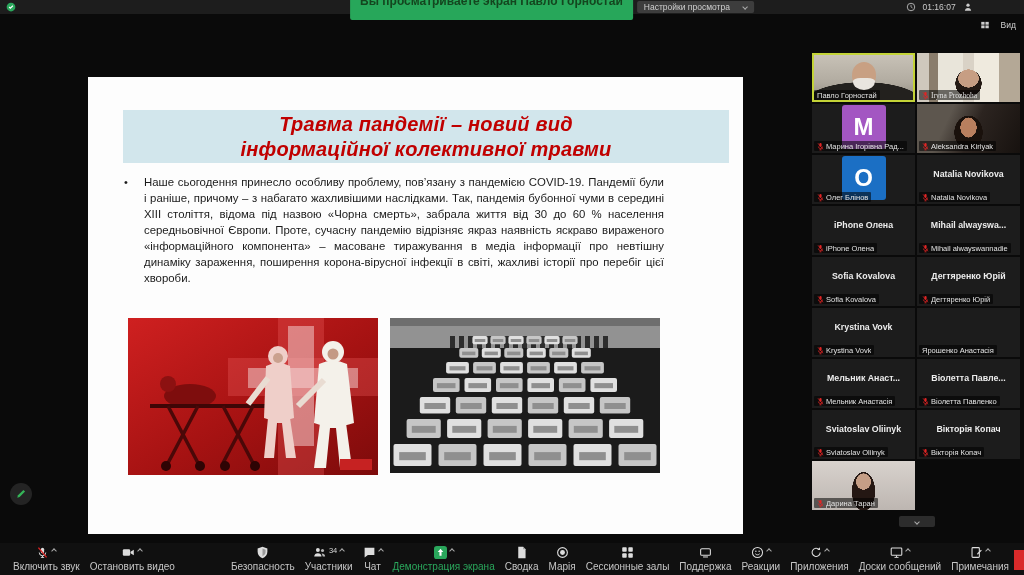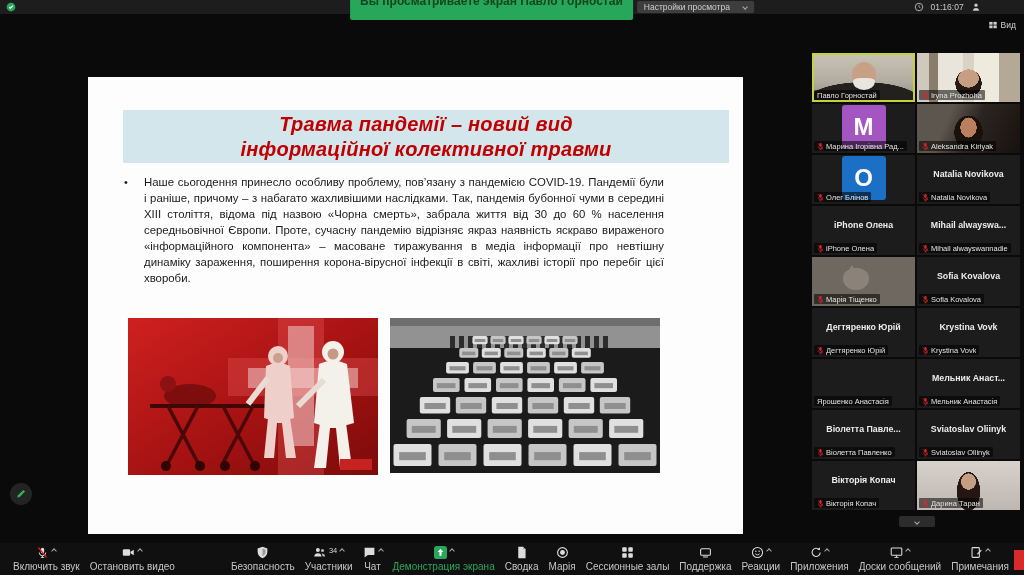--- a/index.html
+++ b/index.html
@@ -13,21 +13,21 @@
   .shield-btn svg{display:block;width:10px;height:10px;}
   .banner-group{position:absolute;left:calc(50% + 40px);top:1px;transform:translateX(-50%);
                 display:flex;align-items:center;gap:4px;height:12px;}
   .banner{background:#27a75a;color:#14461f;font-size:12px;font-weight:bold;
           padding:0 10px;height:25px;line-height:12px;border-radius:2px;white-space:nowrap;}
   .view-settings{background:#3d3d3d;color:#cfcfcf;font-size:8.5px;padding:0 7px;height:12px;
                  line-height:12px;border-radius:2px;display:flex;align-items:center;gap:13px;white-space:nowrap;}
   .right-cluster{position:absolute;right:8px;top:0;height:14px;display:flex;align-items:center;gap:7px;
                  color:#c9c9c9;font-size:8.5px;}
   .right-cluster svg{display:block;}
-  .view-btn{display:flex;align-items:center;gap:3px;color:#cfcfcf;margin-top:36px;}
+  .view-btn{display:flex;align-items:center;gap:11px;color:#cfcfcf;margin-top:36px;}
 
   
   .chev{display:inline-block;width:4px;height:4px;border-left:1.4px solid #aaa;border-top:1.4px solid #aaa;}
   .chev-up{transform:rotate(45deg);}
   .chev-down{transform:rotate(225deg);}
 
   
   .stage{position:absolute;top:14px;left:0;right:0;bottom:32px;background:#0a0a0a;}
   .slide{position:absolute;left:88px;top:63px;width:655px;height:457px;background:#fdfdfd;z-index:1;}
   .slide-title-band{position:absolute;left:35px;top:33px;width:606px;height:53px;background:#d2e6ec;
@@ -59,21 +59,21 @@
 
   
   .art-pavlo{background:radial-gradient(ellipse 60px 22px at 50% 104%,#23211e 98%,transparent),
              linear-gradient(180deg,#c9c3b8 0%,#b1aba0 60%,#8d887e 100%);}
   .art-pavlo::before{content:"";position:absolute;left:50%;top:18%;width:24px;height:26px;margin-left:-12px;
              border-radius:50% 50% 46% 46%;background:#c8a083;}
   .art-pavlo::after{content:"";position:absolute;left:50%;top:52%;width:22px;height:12px;margin-left:-11px;
              border-radius:40% 40% 60% 60%/30% 30% 85% 85%;background:#e9e5df;}
   .art-iryna{background:radial-gradient(ellipse 17px 15px at 50% 52%,#c79e83 60%,transparent 61%),
              radial-gradient(ellipse 21px 22px at 50% 62%,#241a14 62%,transparent 63%),
-             linear-gradient(90deg,#cfc8bd 0 12%,#8a7d6c 12% 20%,#e9e5da 20% 45%,#d9d2c6 45% 55%,#efeade 55% 80%,#b4a896 80% 100%);}
+             linear-gradient(90deg,#cfc8bd 0 12%,#8a7d6c 12% 20%,#e9e5da 20% 45%,#d9d2c6 45% 55%,#efeade 55% 80%,#b4a896 80% 100%);font-family:Liberation Serif, serif;}
   .art-aleksandra{background:radial-gradient(ellipse 13px 16px at 50% 48%,#b97f5e 62%,transparent 63%),
              radial-gradient(ellipse 22px 26px at 50% 58%,#1a110c 64%,transparent 65%),
              linear-gradient(115deg,#5d564e 0 30%,#2c2420 55%,#17120f 100%);}
   .art-cat{background:radial-gradient(ellipse 26px 18px at 45% 55%,#7b746a 70%,transparent 71%),
              linear-gradient(110deg,#97928a 0 35%,#6f6density 50%,#554e47 100%);
            background-color:#6f6860;}
   .art-cat::before{content:"";position:absolute;left:30%;top:22%;width:26px;height:22px;
              background:#8b837a;border-radius:45% 45% 50% 50%;}
   .art-cat::after{content:"";position:absolute;left:34%;top:16%;width:0;height:0;
              border-left:5px solid transparent;border-right:5px solid transparent;border-bottom:8px solid #8b837a;}
@@ -432,35 +432,20 @@
               <rect x="3.4" y="1" width="3.2" height="5.5" rx="1.6" fill="#e02525"></rect>
               <path d="M2 6a3 3 0 0 0 6 0" stroke="#e02525" fill="none" stroke-width="1"></path>
               <line x1="5" y1="9" x2="5" y2="10.5" stroke="#e02525" stroke-width="1"></line>
               <line x1="3.4" y1="10.8" x2="6.6" y2="10.8" stroke="#e02525" stroke-width="1"></line>
               <line x1="1.5" y1="1.5" x2="8.5" y2="10" stroke="#e02525" stroke-width="1.1"></line>
             </svg>
           </span>
       <span class="plabel-text">Mihail alwayswannadie</span>
     </div>
   </div>
-      <div class="tile kind-video art-cat">
-
-    <div class="plabel">
-      <span class="mute-ic">
-            <svg width="7" height="9" viewBox="0 0 10 12">
-              <rect x="3.4" y="1" width="3.2" height="5.5" rx="1.6" fill="#e02525"></rect>
-              <path d="M2 6a3 3 0 0 0 6 0" stroke="#e02525" fill="none" stroke-width="1"></path>
-              <line x1="5" y1="9" x2="5" y2="10.5" stroke="#e02525" stroke-width="1"></line>
-              <line x1="3.4" y1="10.8" x2="6.6" y2="10.8" stroke="#e02525" stroke-width="1"></line>
-              <line x1="1.5" y1="1.5" x2="8.5" y2="10" stroke="#e02525" stroke-width="1.1"></line>
-            </svg>
-          </span>
-      <span class="plabel-text">Марія Тіщенко</span>
-    </div>
-  </div>
       <div class="tile kind-name">
 
     <div class="center-name">Sofia Kovalova</div>
     <div class="plabel">
       <span class="mute-ic">
             <svg width="7" height="9" viewBox="0 0 10 12">
               <rect x="3.4" y="1" width="3.2" height="5.5" rx="1.6" fill="#e02525"></rect>
               <path d="M2 6a3 3 0 0 0 6 0" stroke="#e02525" fill="none" stroke-width="1"></path>
               <line x1="5" y1="9" x2="5" y2="10.5" stroke="#e02525" stroke-width="1"></line>
               <line x1="3.4" y1="10.8" x2="6.6" y2="10.8" stroke="#e02525" stroke-width="1"></line>

